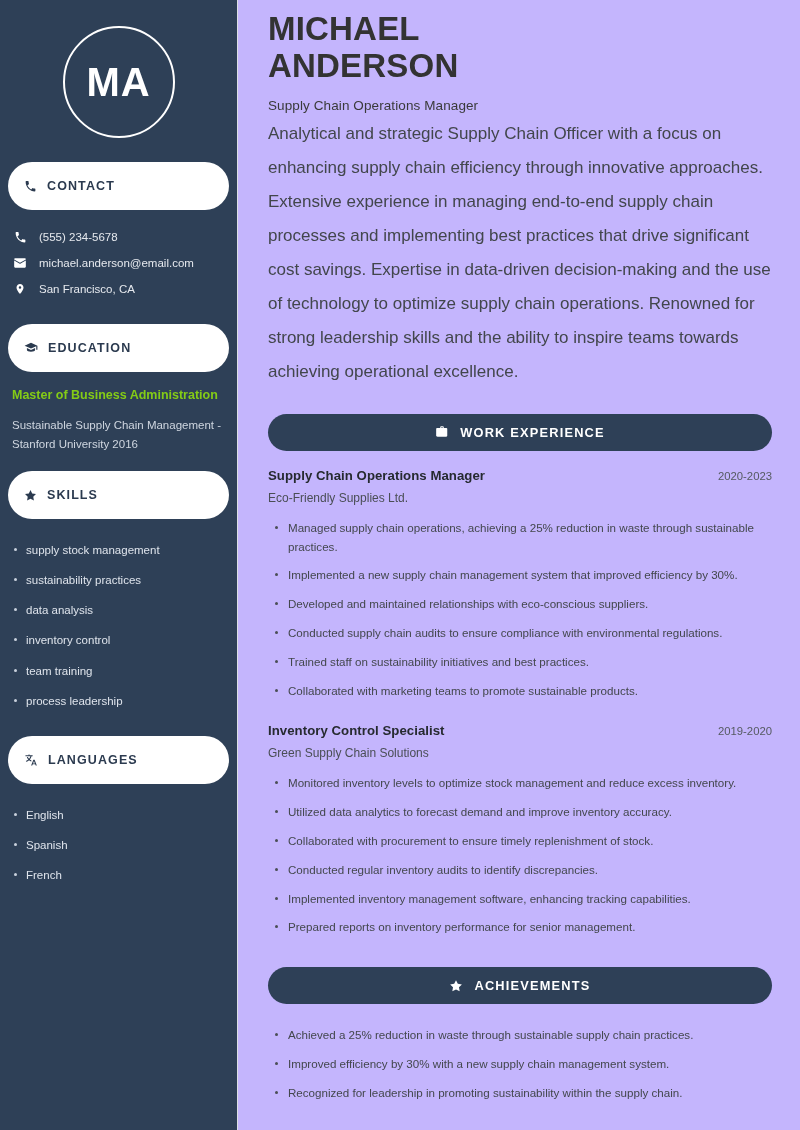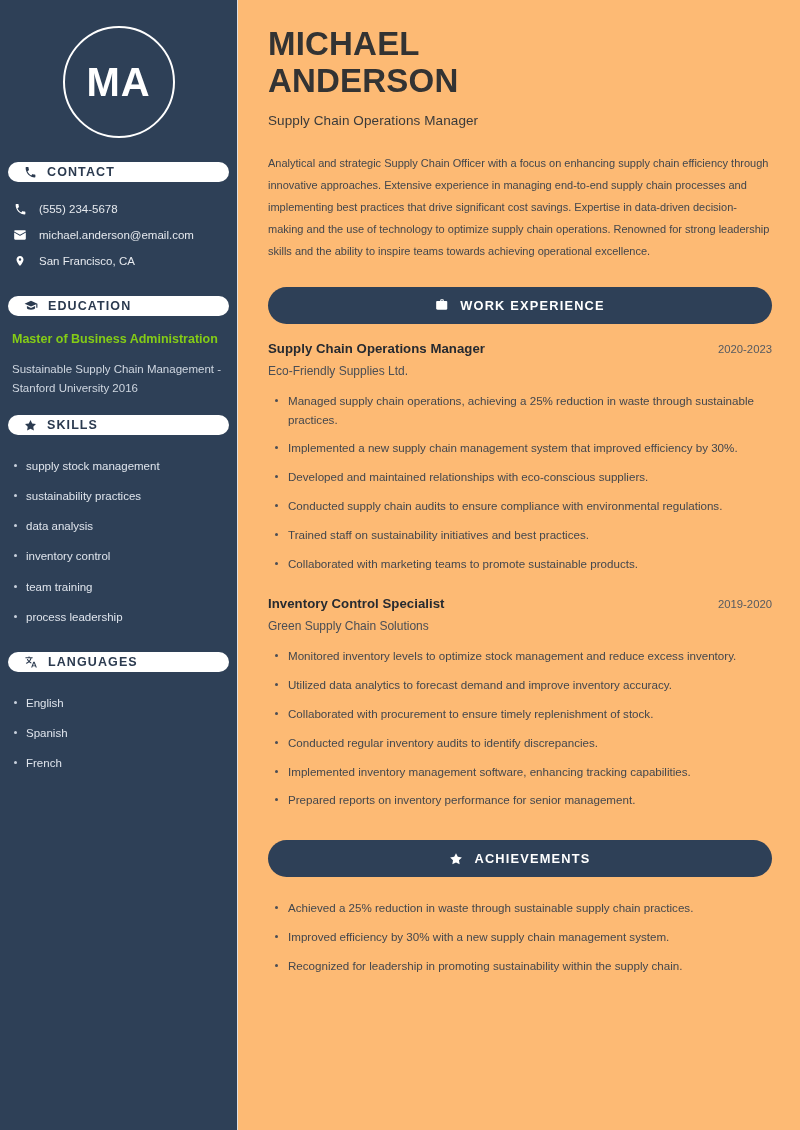--- a/index.html
+++ b/index.html
@@ -59,21 +59,21 @@
     line-height: 1;
   }
 
   .pill {
     display: flex;
     align-items: center;
     gap: 10px;
     background: #ffffff;
     color: #2e4057;
     border-radius: 999px;
-    height: 20px;
+    height: 48px;
     padding: 0 16px;
     margin-bottom: 14px;
   }
 
   .pill .pill-label {
     font-size: 12.5px;
     font-weight: 700;
     letter-spacing: 1.1px;
     text-transform: uppercase;
     color: #2b3a4f;
@@ -125,22 +125,22 @@
     top: 13px;
     width: 3px;
     height: 3px;
     border-radius: 50%;
     background: #c9d1dd;
   }
 
   
   .main {
     flex: 1;
-    padding: 26px 28px 0 30px;
-    background: #fdba74;
+    padding: 11px 28px 0 30px;
+    background: #c4b5fd;
     min-width: 0;
   }
 
   .name {
     font-size: 33px;
     font-weight: 700;
     line-height: 1.12;
     letter-spacing: 0.2px;
     color: #333333;
     text-transform: uppercase;
@@ -148,22 +148,22 @@
   .name .ln { display: block; }
 
   .job-title {
     font-size: 13.5px;
     color: #3a3a3a;
     margin-top: 13px;
     letter-spacing: 0.1px;
   }
 
   .summary {
-    margin-top: 24px;
-    font-size: 11px;
+    margin-top: 4px;
+    font-size: 17px;
     line-height: 2.0;
     color: #42464c;
     text-align: left;
   }
 
   .section-bar {
     display: flex;
     align-items: center;
     gap: 11px;
     background: #2e4057;

